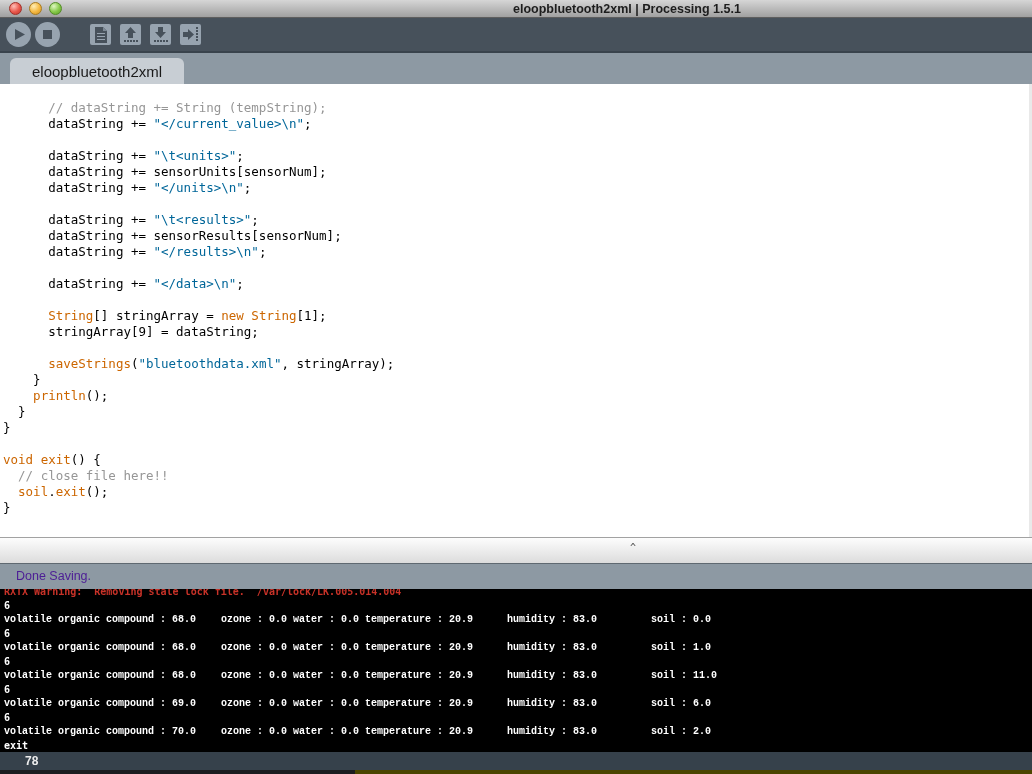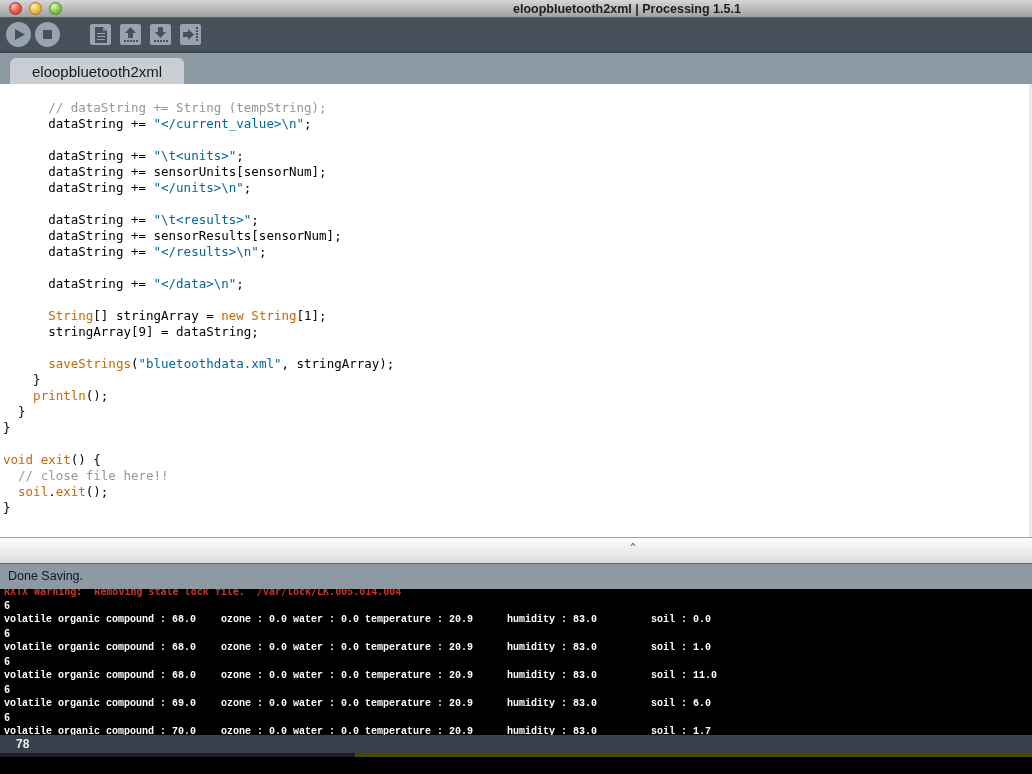--- a/index.html
+++ b/index.html
@@ -79,45 +79,45 @@
   }
   .collapse-handle {
     position:absolute; left:630px; top:4px;
     font-size:10px; color:#555; cursor:pointer;
     font-family:"DejaVu Sans Mono", monospace;
   }
 
   
   .msgbar {
     height:26px; background:#8d99a3; border-top:1px solid #5f6971;
-    line-height:25px; padding-left:8px;
-    font-size:12.5px; color:#0f172a; white-space:nowrap;
+    line-height:25px; padding-left:16px;
+    font-size:12.5px; color:#4c1d95; white-space:nowrap;
   }
 
   
   .console {
-    height:146px; background:#000000; overflow:hidden;
+    height:163px; background:#000000; overflow:hidden;
     padding-left:4px;
     font-family:"DejaVu Sans Mono", monospace;
     font-weight:bold; font-size:10px; line-height:14px; color:#ffffff;
   }
   .console-error {
     margin-top:-4px; height:14px; color:#c83228; white-space:pre; overflow:hidden;
   }
   .console-line { height:14px; white-space:pre; position:relative; }
   .console-col  { position:absolute; top:0; white-space:pre;font-family:Liberation Mono, monospace; }
   .console-col-0 { left:0px; }
   .console-col-1 { left:217px; }
   .console-col-2 { left:503px; }
   .console-col-3 { left:647px; }
 
   
   .statusbar {
     height:18px; background:#36414b; color:#ececec;
-    font-size:12px; font-weight:bold; line-height:18px; padding-left:16px;
+    font-size:12px; font-weight:bold; line-height:18px; padding-left:25px;
   }
 
   
   .bottomstrip { height:4px; display:flex; }
   .bottomstrip .left  { width:355px; background:#1c1d20; }
   .bottomstrip .right { flex:1; background:#4b4500; }
 </style>
 </head>
 <body>
 
@@ -238,21 +238,21 @@
   <div>
       <div class="console-line">6</div>
       <div class="console-line"><span class="console-col console-col-0">volatile organic compound : 68.0</span><span class="console-col console-col-1">ozone : 0.0 water : 0.0 temperature : 20.9</span><span class="console-col console-col-2">humidity : 83.0</span><span class="console-col console-col-3">soil : 0.0</span></div>
       <div class="console-line">6</div>
       <div class="console-line"><span class="console-col console-col-0">volatile organic compound : 68.0</span><span class="console-col console-col-1">ozone : 0.0 water : 0.0 temperature : 20.9</span><span class="console-col console-col-2">humidity : 83.0</span><span class="console-col console-col-3">soil : 1.0</span></div>
       <div class="console-line">6</div>
       <div class="console-line"><span class="console-col console-col-0">volatile organic compound : 68.0</span><span class="console-col console-col-1">ozone : 0.0 water : 0.0 temperature : 20.9</span><span class="console-col console-col-2">humidity : 83.0</span><span class="console-col console-col-3">soil : 11.0</span></div>
       <div class="console-line">6</div>
       <div class="console-line"><span class="console-col console-col-0">volatile organic compound : 69.0</span><span class="console-col console-col-1">ozone : 0.0 water : 0.0 temperature : 20.9</span><span class="console-col console-col-2">humidity : 83.0</span><span class="console-col console-col-3">soil : 6.0</span></div>
       <div class="console-line">6</div>
-      <div class="console-line"><span class="console-col console-col-0">volatile organic compound : 70.0</span><span class="console-col console-col-1">ozone : 0.0 water : 0.0 temperature : 20.9</span><span class="console-col console-col-2">humidity : 83.0</span><span class="console-col console-col-3">soil : 1.7</span></div>
+      <div class="console-line"><span class="console-col console-col-0">volatile organic compound : 70.0</span><span class="console-col console-col-1">ozone : 0.0 water : 0.0 temperature : 20.9</span><span class="console-col console-col-2">humidity : 83.0</span><span class="console-col console-col-3">soil : 2.0</span></div>
       <div class="console-line">exit</div>
     </div>
 </div>
 
 <div class="statusbar">
   <span>78</span>
 </div>
 
 <div class="bottomstrip">
   <div class="left"></div>

